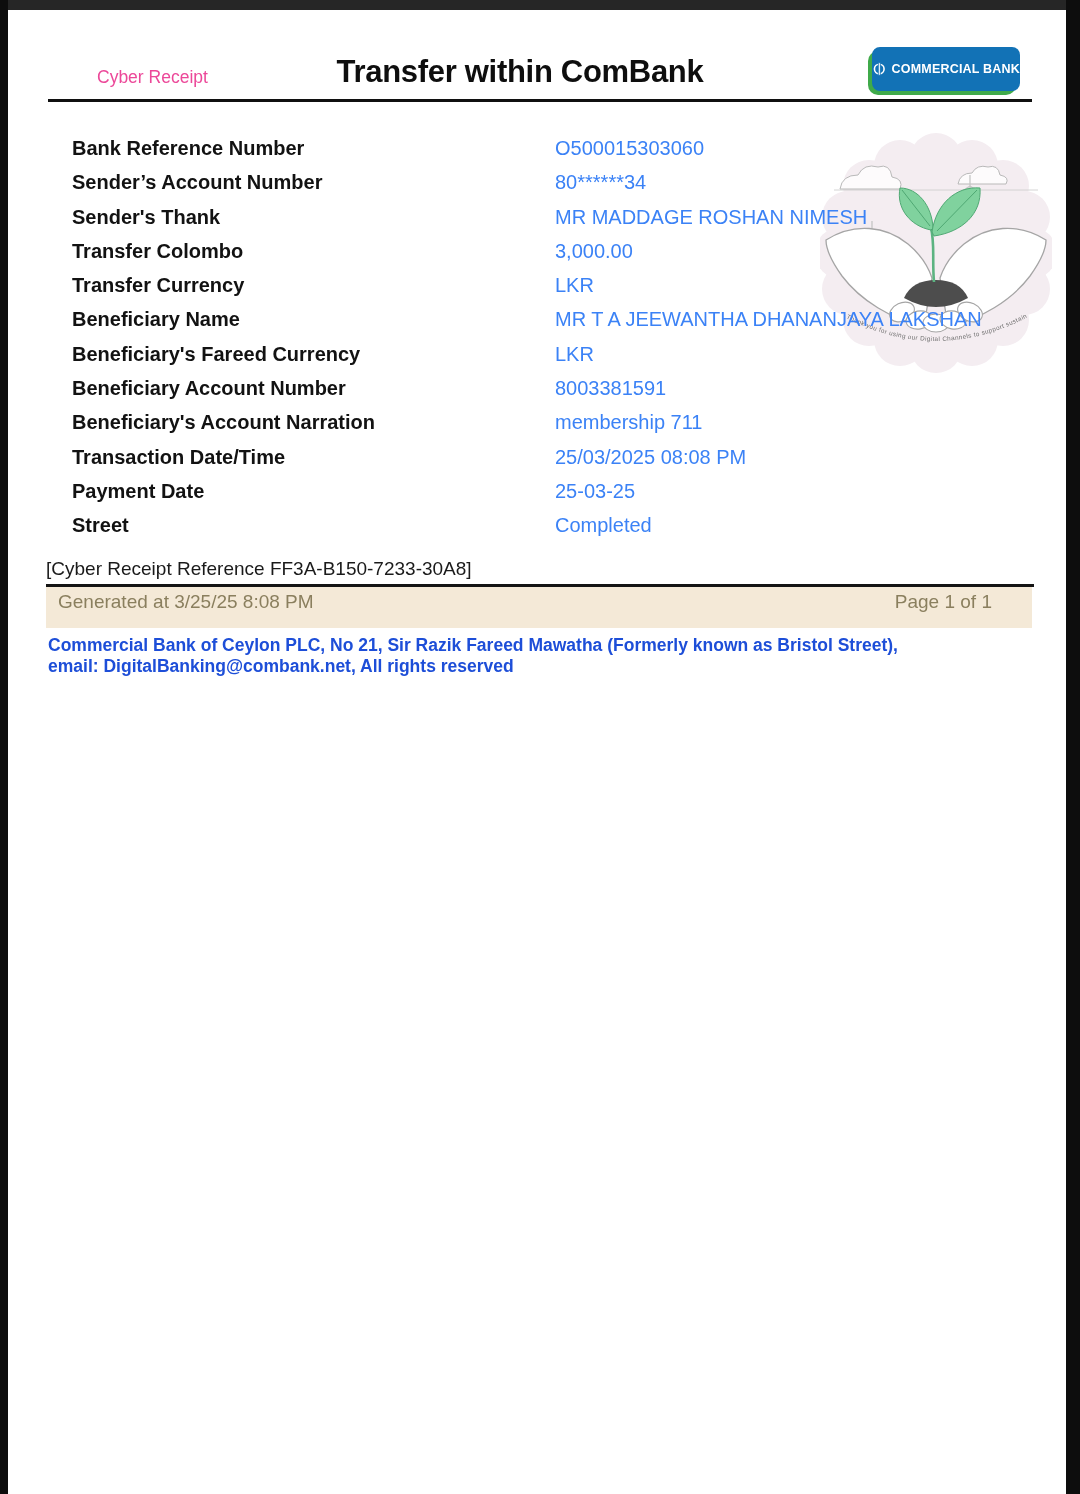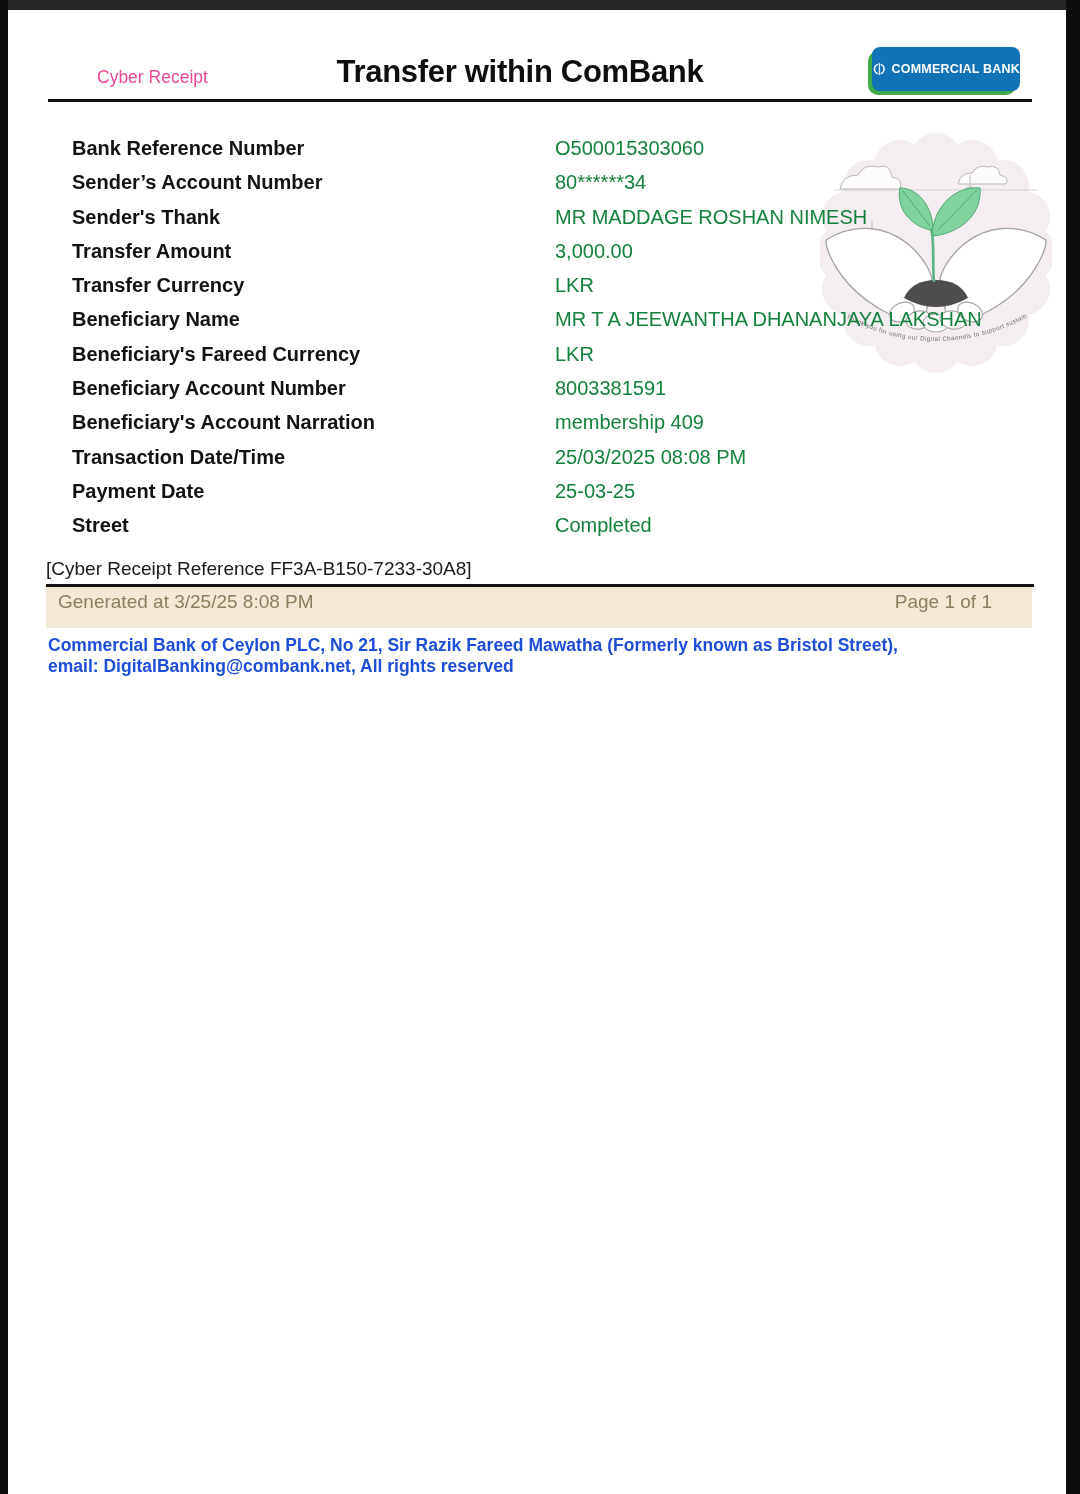--- a/index.html
+++ b/index.html
@@ -24,21 +24,21 @@
   .logo-wrap{position:absolute;left:872px;top:47px;width:148px;height:45px;z-index:3;}
   .logo-green{position:absolute;left:-4px;top:4px;width:148px;height:44px;background:#3faa4a;border-radius:10px;}
   .logo-blue{position:absolute;left:0;top:0;width:148px;height:44px;background:#1272b6;border-radius:8px;
     display:flex;align-items:center;gap:5px;}
   .logo-text{color:#ffffff;font-weight:700;font-size:12.5px;letter-spacing:0.2px;white-space:nowrap;}
 
   
   .fields{position:absolute;left:52px;top:131px;width:980px;z-index:2;margin-left:20px;}
   .field-row{display:flex;line-height:34.3px;font-size:20px;}
   .field-label{width:483px;font-weight:700;color:#121212;flex:none;}
-  .field-value{color:#15803d;white-space:nowrap;}
+  .field-value{color:#3b82f6;white-space:nowrap;}
 
   
   .watermark{position:absolute;left:820px;top:128px;width:232px;height:250px;z-index:1;}
 
   
   .reference-line{position:absolute;left:46px;top:558px;font-size:19px;color:#1a1a1a;z-index:2;}
   .divider{position:absolute;left:46px;top:584px;width:988px;height:3px;background:#141414;z-index:2;}
   .status-bar{position:absolute;left:46px;top:587px;width:986px;height:41px;background:#f4e9d7;
     box-sizing:border-box;display:flex;align-items:center;justify-content:space-between;
     padding:0 40px 12px 12px;font-size:19px;color:#8a7f5e;z-index:2;}
@@ -132,42 +132,42 @@
   </div>
   <div class="field-row">
     <span class="field-label">Sender’s Account Number</span>
     <span class="field-value">80******34</span>
   </div>
   <div class="field-row">
     <span class="field-label">Sender's Thank</span>
     <span class="field-value">MR MADDAGE ROSHAN NIMESH</span>
   </div>
   <div class="field-row">
-    <span class="field-label">Transfer Amount</span>
+    <span class="field-label">Transfer Colombo</span>
     <span class="field-value">3,000.00</span>
   </div>
   <div class="field-row">
     <span class="field-label">Transfer Currency</span>
     <span class="field-value">LKR</span>
   </div>
   <div class="field-row">
     <span class="field-label">Beneficiary Name</span>
     <span class="field-value">MR T A JEEWANTHA DHANANJAYA LAKSHAN</span>
   </div>
   <div class="field-row">
     <span class="field-label">Beneficiary's Fareed Currency</span>
     <span class="field-value">LKR</span>
   </div>
   <div class="field-row">
     <span class="field-label">Beneficiary Account Number</span>
     <span class="field-value">8003381591</span>
   </div>
   <div class="field-row">
     <span class="field-label">Beneficiary's Account Narration</span>
-    <span class="field-value">membership 409</span>
+    <span class="field-value">membership 711</span>
   </div>
   <div class="field-row">
     <span class="field-label">Transaction Date/Time</span>
     <span class="field-value">25/03/2025 08:08 PM</span>
   </div>
   <div class="field-row">
     <span class="field-label">Payment Date</span>
     <span class="field-value">25-03-25</span>
   </div>
   <div class="field-row">

